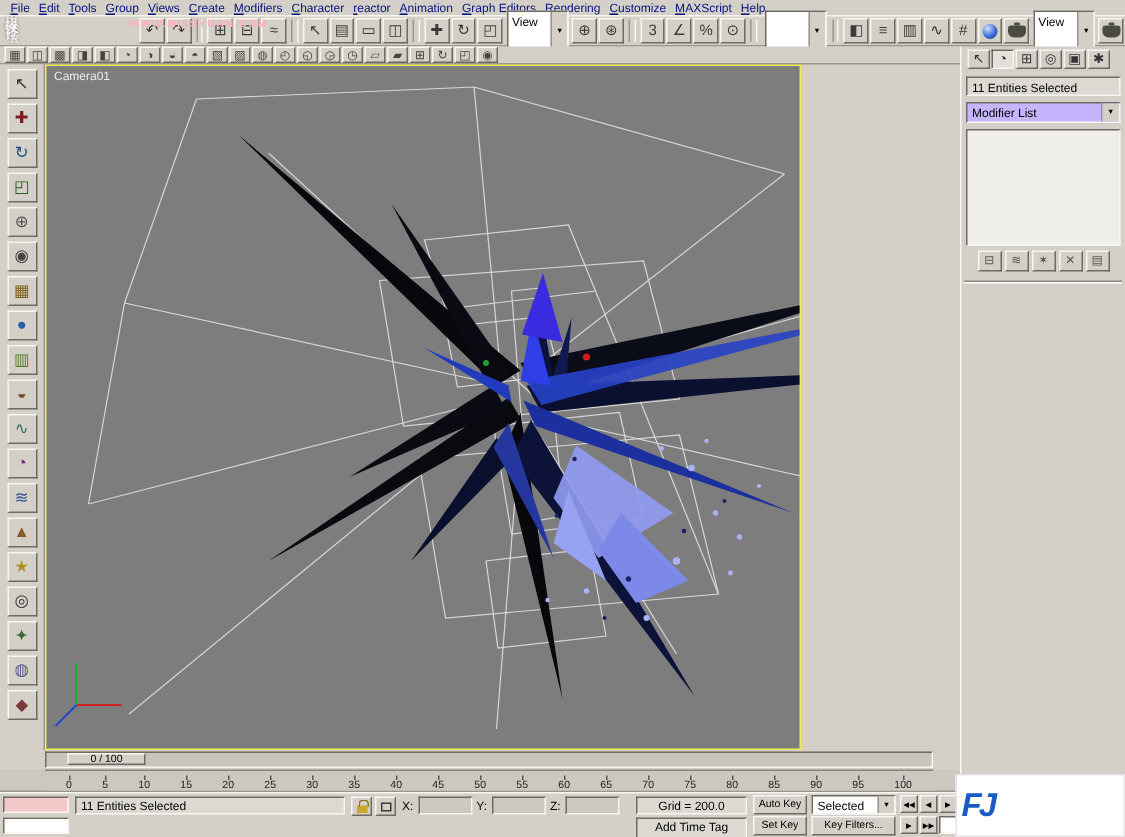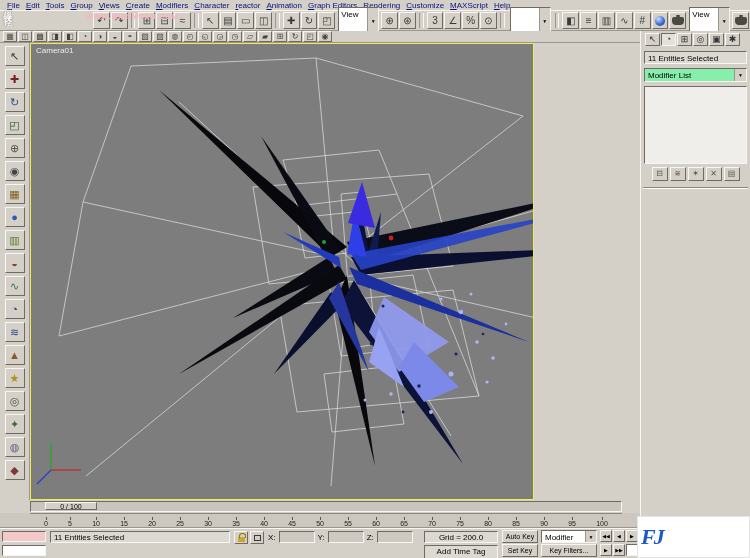--- a/index.html
+++ b/index.html
@@ -33,21 +33,21 @@
 
 #viewport{left:30px;top:43px;width:504px;height:457px;background:#7d7d7d;border:1px solid #f0ec52;overflow:hidden}
 .vp-label{position:absolute;left:5px;top:2px;color:#ececec;font-size:8px}
 
 #panel{left:640px;top:31px;width:110px;height:527px;background:#d4d0c8;border-left:1px solid #f8f6f2}
 #panel-tabs{display:flex;gap:1px;padding:2px 2px 1px 4px}
 .ptab{width:15px;height:13px;display:flex;align-items:center;justify-content:center;background:#d4d0c8;border:1px solid;border-color:#f8f6f2 #6f6b63 #6f6b63 #f8f6f2}
 .ptab.active{border-color:#6f6b63 #f8f6f2 #f8f6f2 #6f6b63;background:#e4e1da}
 .ptab-glyph{font-size:9px;color:#34343a}
 .panel-field{margin:4px 3px 0 3px;height:13px;background:#dcd9d2;border:1px solid;border-color:#6f6b63 #f8f6f2 #f8f6f2 #6f6b63;font-size:8px;padding:2px 0 0 3px;white-space:nowrap;overflow:hidden}
-.mod-dd{margin:4px 3px 0 3px;height:14px;background:#86efac;border:1px solid;border-color:#6f6b63 #f8f6f2 #f8f6f2 #6f6b63;display:flex}
+.mod-dd{margin:4px 3px 0 3px;height:14px;background:#c4b5fd;border:1px solid;border-color:#6f6b63 #f8f6f2 #f8f6f2 #6f6b63;display:flex}
 .mod-dd-val{flex:1;font-size:8px;padding:2px 0 0 3px}
 .mod-dd-arrow{width:12px;display:flex;align-items:center;justify-content:center;font-size:5px;background:#d4d0c8;border-left:1px solid #9a968e}
 #stack-box{margin:4px 3px 0 3px;height:78px;background:#f0eeea;border:1px solid;border-color:#6f6b63 #f8f6f2 #f8f6f2 #6f6b63}
 #stack-btns{display:flex;gap:2px;justify-content:center;margin-top:3px}
 .stk-btn{width:16px;height:14px;display:flex;align-items:center;justify-content:center;background:#d4d0c8;border:1px solid;border-color:#f8f6f2 #6f6b63 #6f6b63 #f8f6f2}
 .stk-glyph{font-size:8px;color:#55554e}
 .groove{margin:6px 2px 0 2px;border-top:1px solid #8a867e;border-bottom:1px solid #fff}
 
 #slider-row{left:0;top:500px;width:640px;height:13px;background:#d4d0c8}
 #slider-track{position:absolute;left:30px;top:1px;width:592px;height:11px;background:#c9c5bd;border:1px solid;border-color:#6f6b63 #f8f6f2 #f8f6f2 #6f6b63}
@@ -79,21 +79,21 @@
 #selected-dd .dd-arrow{width:11px;display:flex;align-items:center;justify-content:center;font-size:5px;background:#d4d0c8;border-left:1px solid #9a968e}
 #keyfilters-btn{left:541px;top:15px;width:56px;height:13px;font-size:7px;text-align:center;padding-top:2px}
 #playback-row-1{left:600px;top:1px;display:flex;gap:1px}
 #playback-row-2{left:600px;top:15px;display:flex;gap:1px}
 .pb-btn{width:12px;height:12px;background:#d4d0c8;border:1px solid;border-color:#f8f6f2 #6f6b63 #6f6b63 #f8f6f2;font-size:5px;display:flex;align-items:center;justify-content:center}
 #frame-field{width:13px;height:12px;background:#fff}
 
 #forum-mark{left:1px;top:2px;writing-mode:vertical-rl;color:rgba(255,255,255,.85);font-size:9px;letter-spacing:2px;z-index:40;text-shadow:0 0 2px rgba(0,0,0,.35)}
 #forum-url{left:86px;top:13px;color:#ffaec0;font-size:7px;font-weight:bold;z-index:40;letter-spacing:1px}
 #sitemark{left:637px;top:516px;width:113px;height:42px;background:#fff;z-index:50;display:flex;align-items:center;padding:0 3px;border:1px solid #e4e4e4}
-.logo-fj{font-family:Liberation Serif, serif;font-style:italic;font-weight:bold;font-size:22px;color:#1a5bc4;letter-spacing:-2px;margin-right:3px}
+.logo-fj{font-family:Liberation Sans, sans-serif;font-style:italic;font-weight:bold;font-size:22px;color:#1a5bc4;letter-spacing:-2px;margin-right:3px}
 .site-col{flex:1;display:flex;flex-direction:column;align-items:flex-end}
 .site-name{font-size:13px;font-weight:bold;color:#1a5bc4;letter-spacing:1px}
 .site-url{font-size:9px;font-weight:bold;color:#e8380d}
 </style>
 </head>
 <body>
 
 <div id="menubar" class="abs">
     <span class="menu-item"><u>F</u>ile</span>
     <span class="menu-item"><u>E</u>dit</span>
@@ -516,21 +516,21 @@
       <span class="axis-label">Y:</span>
       <span class="axis-field sunken"></span>
       <span class="axis-label">Z:</span>
       <span class="axis-field sunken"></span>
     </div>
   <div id="grid-box" class="abs sunken">Grid = 200.0</div>
   <div id="timetag-box" class="abs sunken">Add Time Tag</div>
   <div id="autokey-btn" class="abs raised">Auto Key</div>
   <div id="setkey-btn" class="abs raised">Set Key</div>
   <div id="selected-dd" class="abs sunken">
-    <span class="dd-val">Modifier</span>
+    <span class="dd-val">Selected</span>
     <span class="dd-arrow">▼</span>
   </div>
   <div id="keyfilters-btn" class="abs raised">Key Filters...</div>
   <div id="playback-row-1" class="abs">
       <span class="pb-btn">◀◀</span>
       <span class="pb-btn">◀</span>
       <span class="pb-btn">▶</span>
     </div>
   <div id="playback-row-2" class="abs">
       <span class="pb-btn">▶</span>

